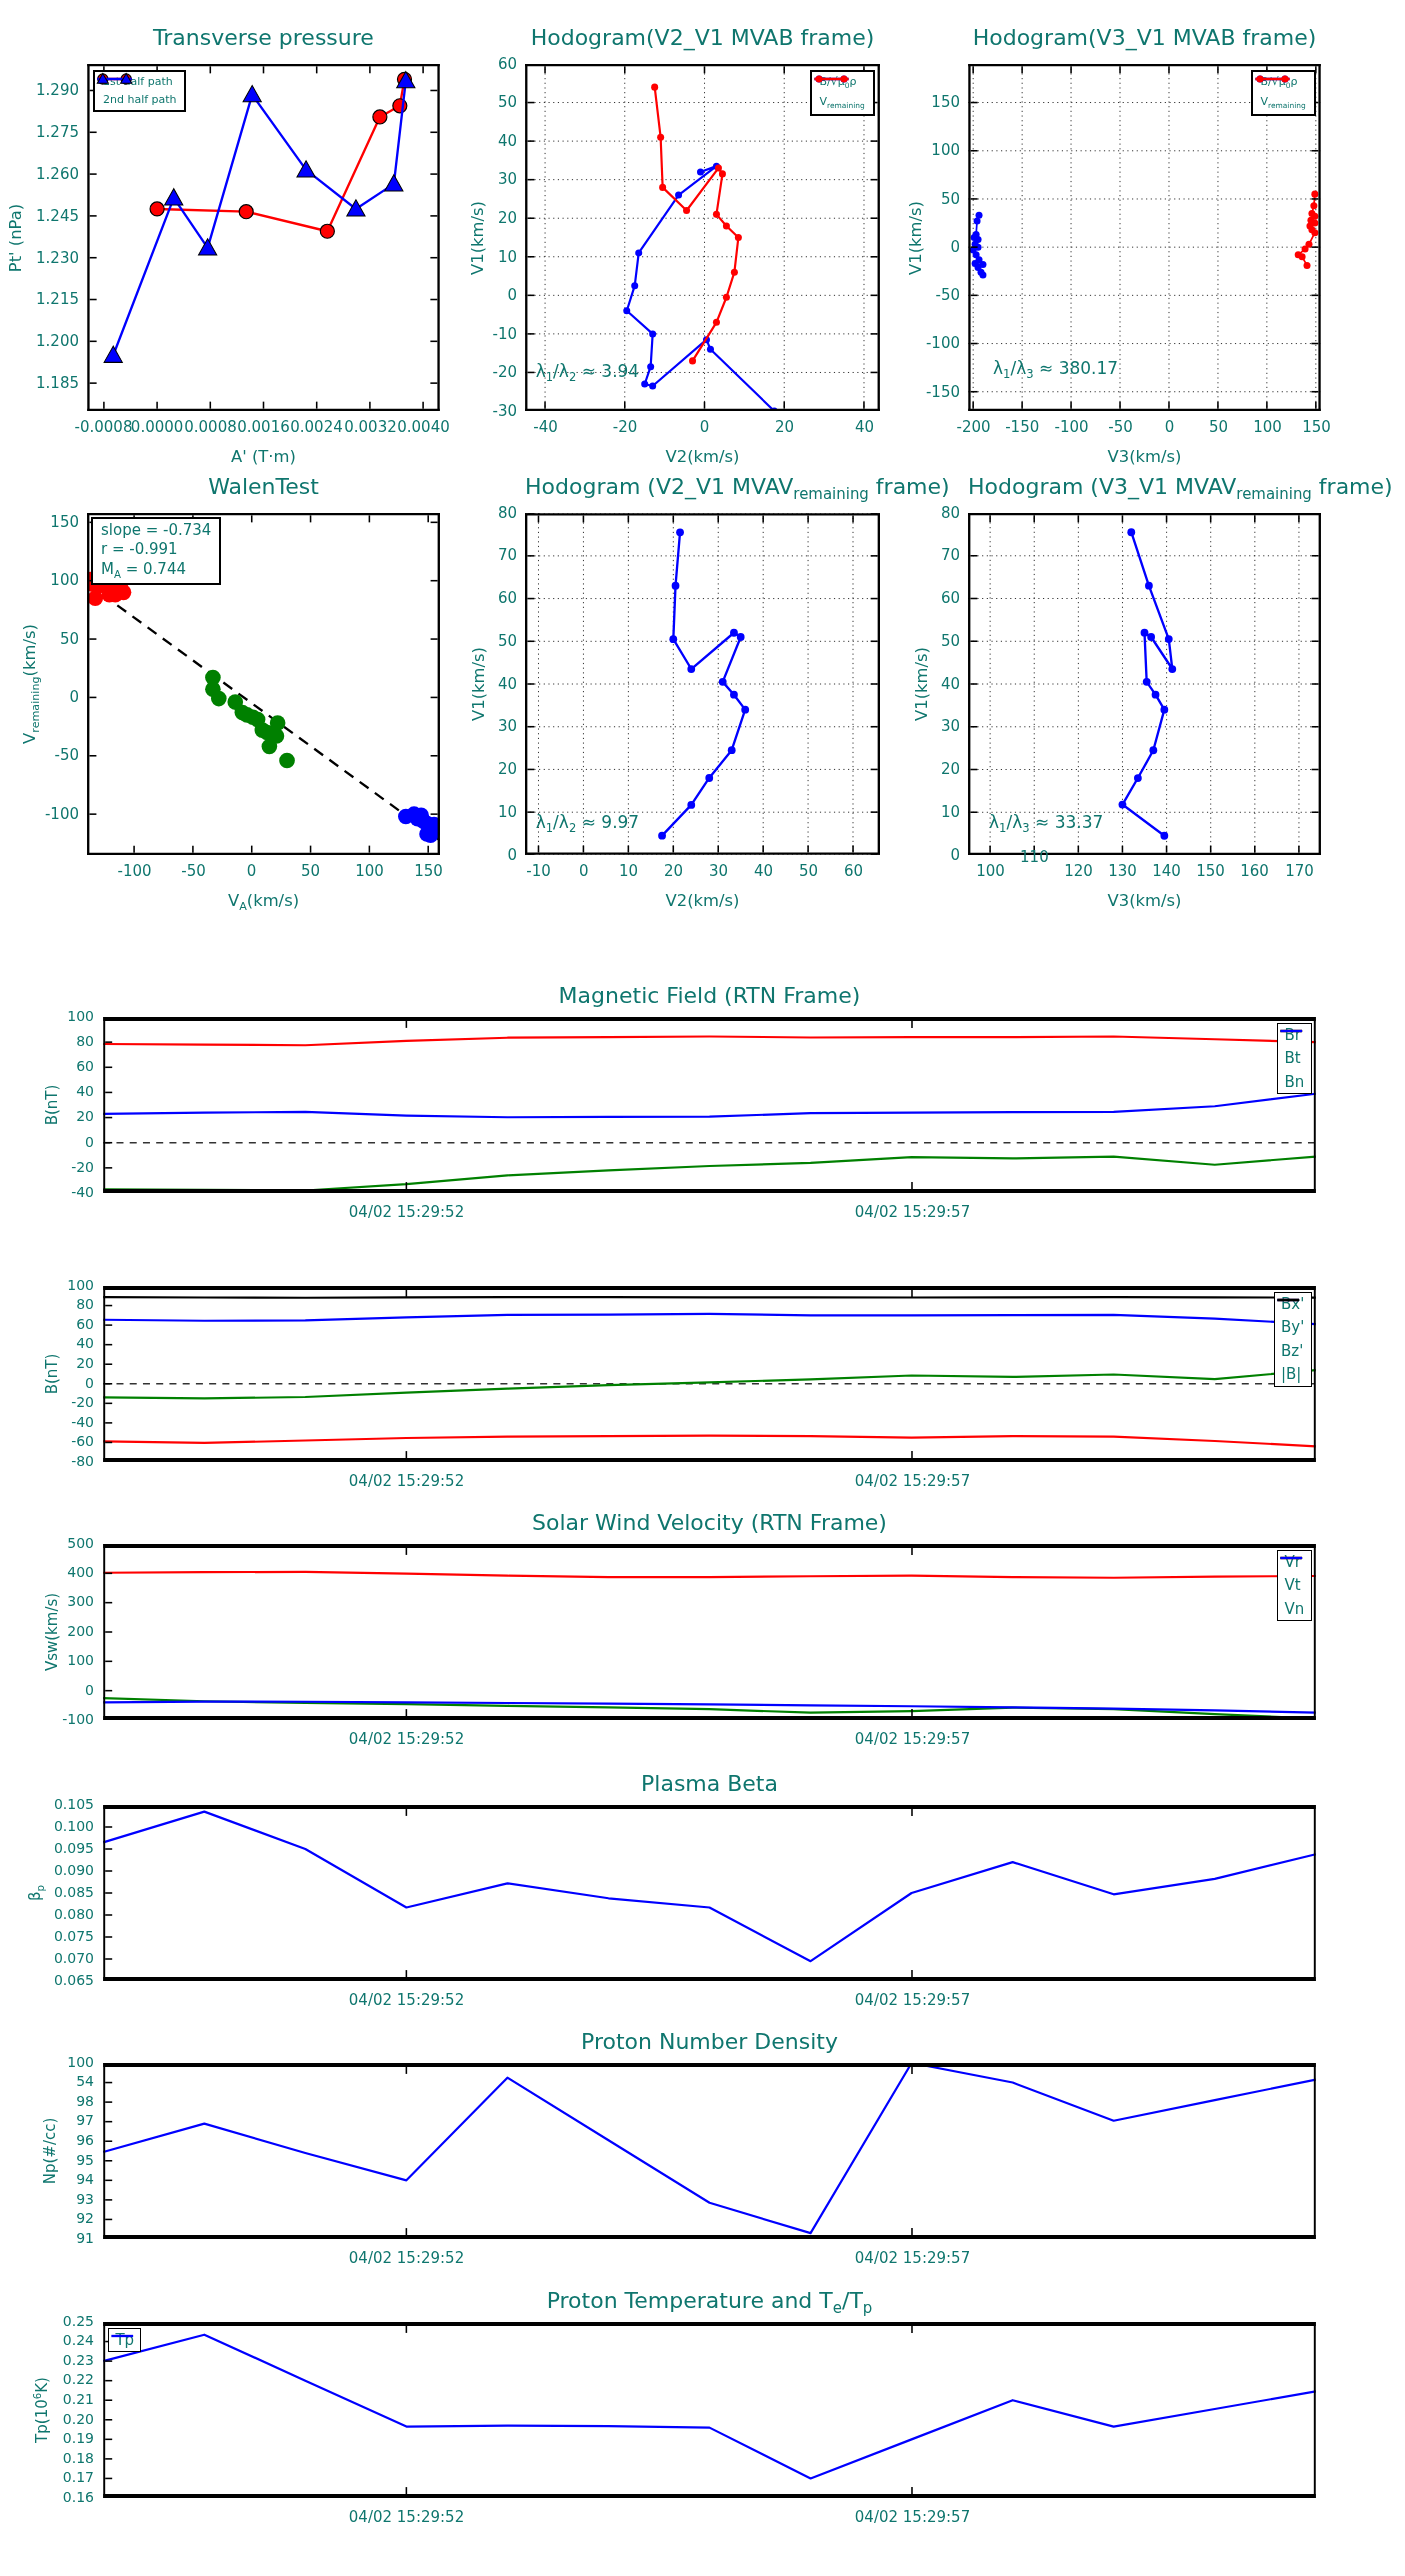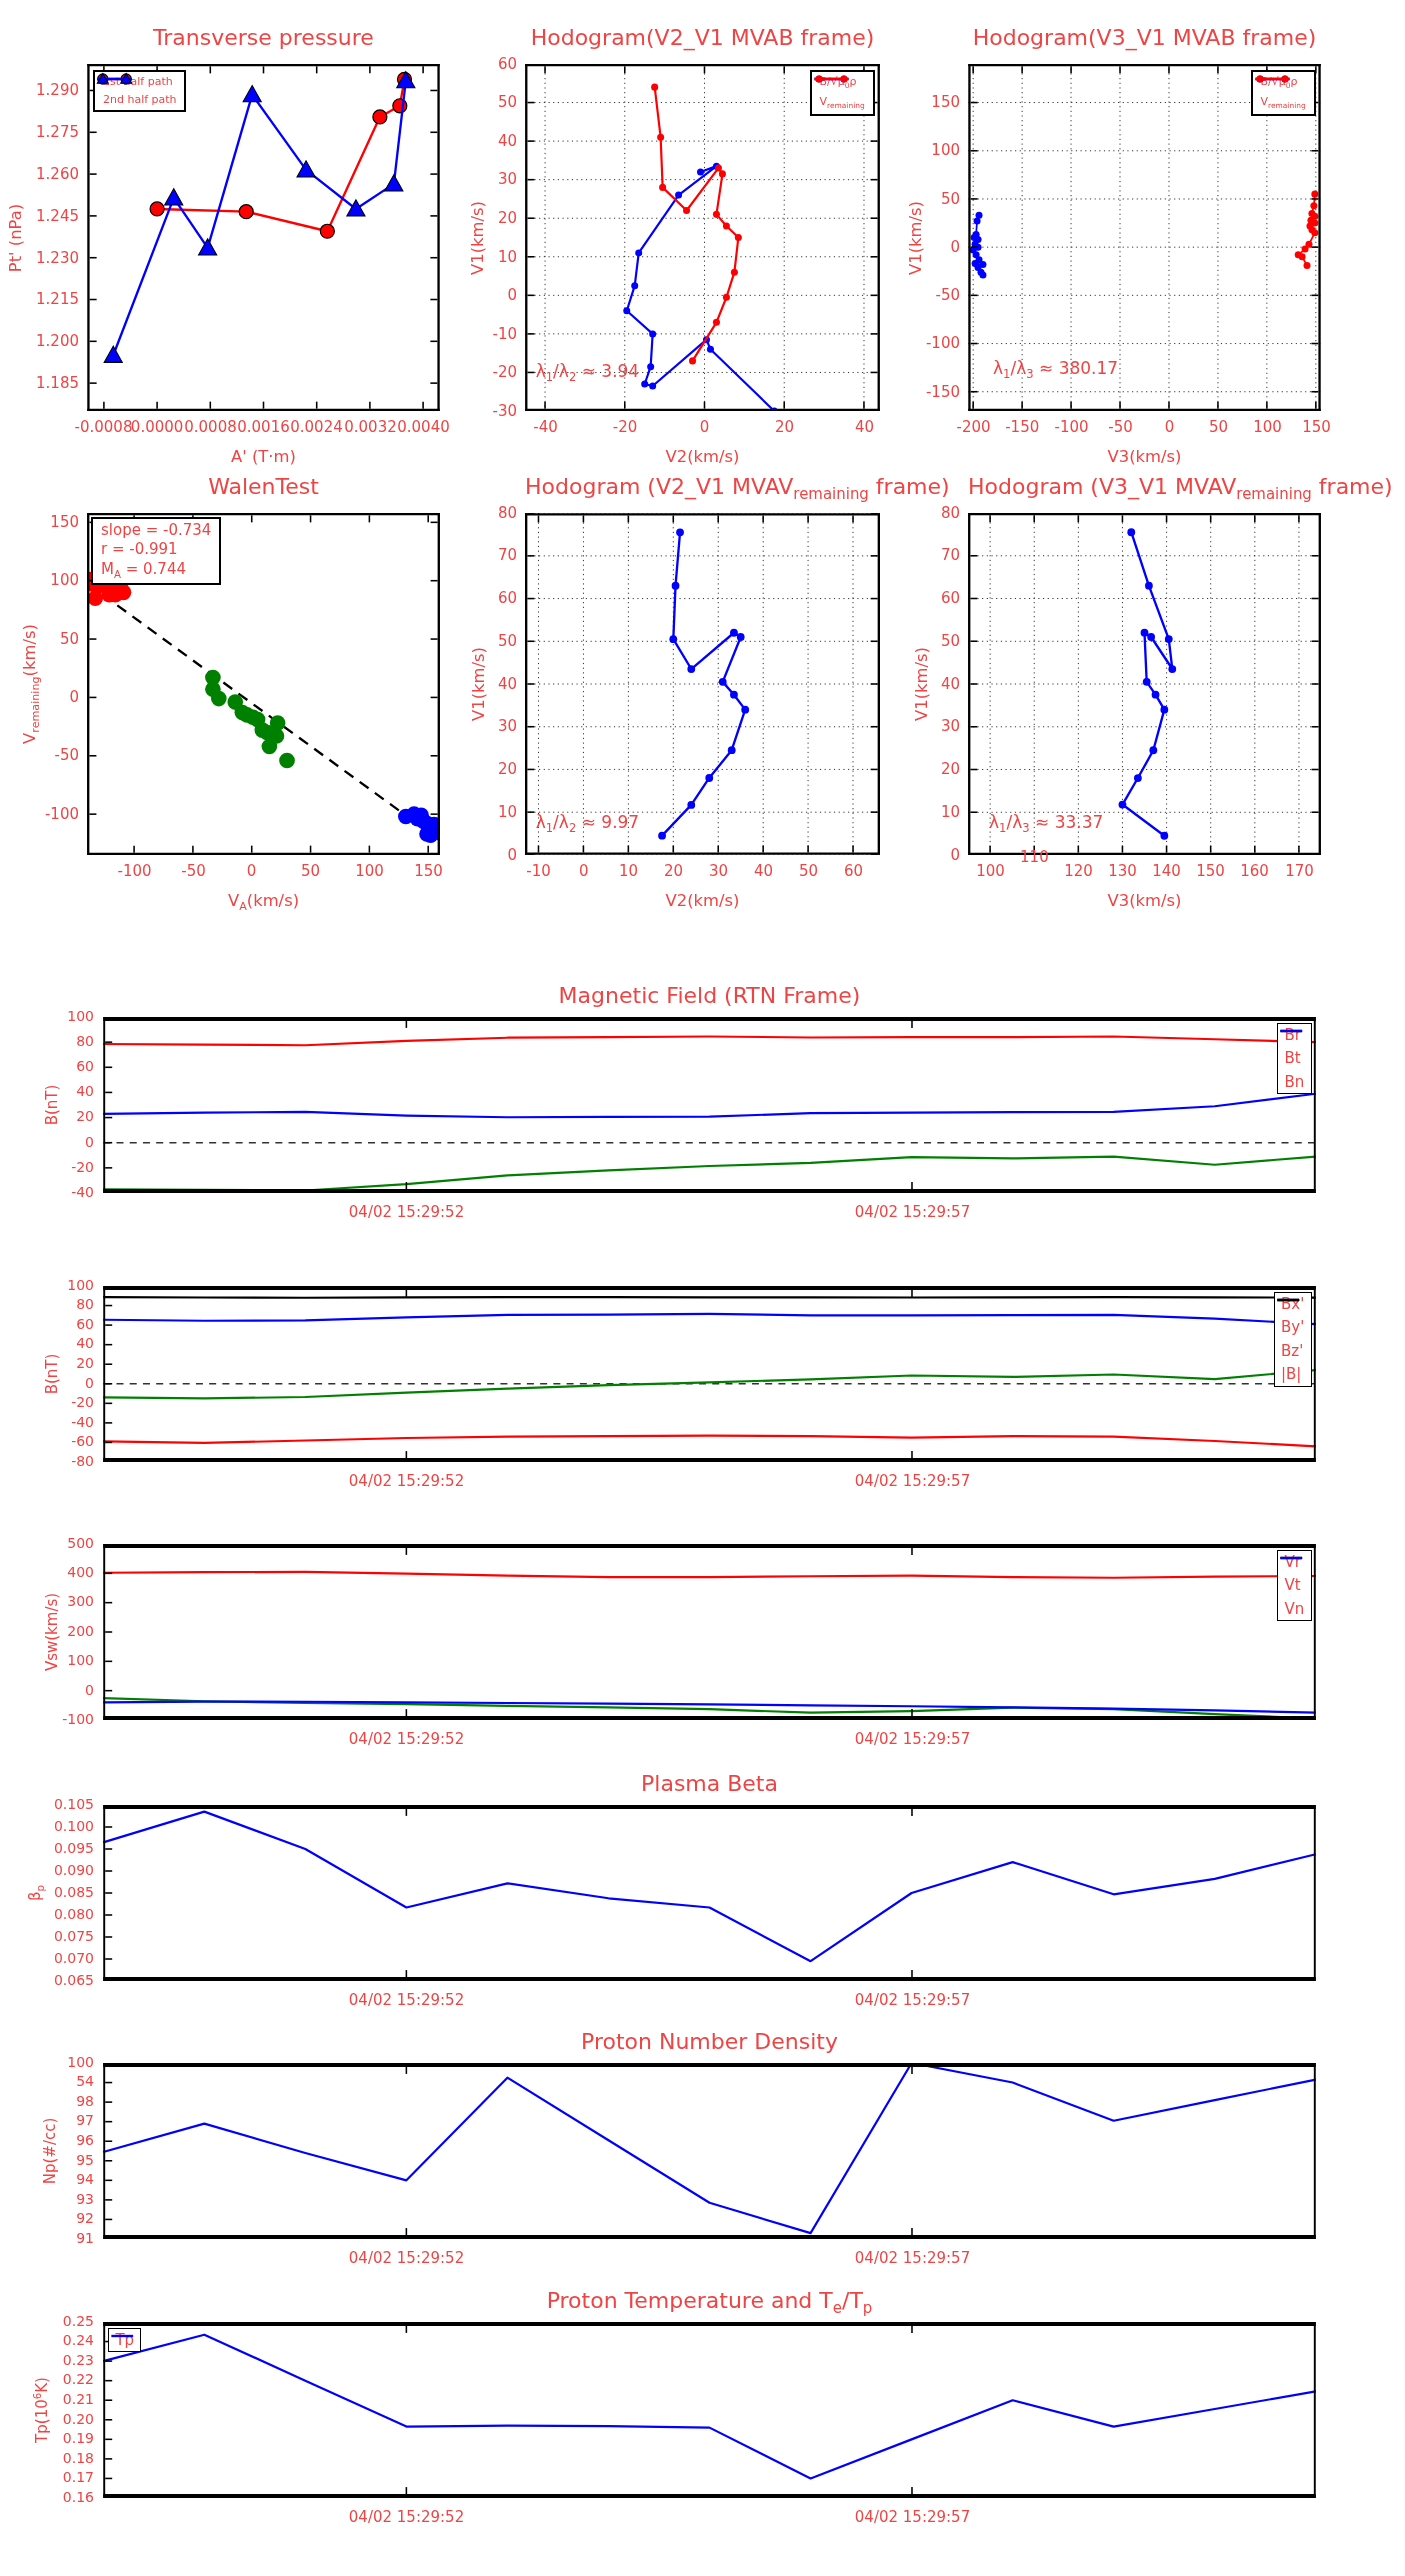--- a/index.html
+++ b/index.html
@@ -1,17 +1,17 @@
 <!DOCTYPE html>
 <html style="font-size:12.5px"><head>
 <meta charset="utf-8">
 <style>
   html,body{margin:0;padding:0;background:#ffffff;}
   #figure{position:relative;width:1405px;height:2576px;background:#ffffff;
-          font-family:"DejaVu Sans",sans-serif;color:#ef4444;}
+          font-family:"DejaVu Sans",sans-serif;color:#0f766e;}
   .panel{position:absolute;}
   .panel svg{position:absolute;left:0;top:0;overflow:hidden;display:block;}
   .ptitle{position:absolute;left:0;text-align:center;font-size:22px;white-space:nowrap;}
   .xtlab{position:absolute;text-align:center;font-size:15px;}
   .ytlab{position:absolute;text-align:right;font-size:15px;}
   .ts .xtlab{font-size:15px;}
   .ts .ytlab{font-size:14px;}
   .ylab{position:absolute;white-space:nowrap;transform:translate(-50%,-50%) rotate(-90deg);
         font-size:16.4px;text-align:center;}
   .xlab{position:absolute;left:0;text-align:center;font-size:16.4px;}
@@ -758,20 +758,21 @@
         </div>
         <div class="lgrow">
           <svg width="26.5" height="14" viewBox="0 0 34 18">
             <line x1="3" y1="9" x2="31" y2="9" stroke="#000000" stroke-width="3"></line>
           </svg>
           <div class="lglab">|B|</div>
         </div>
       </div>
     </div>
     <div class="panel ts" style="left: 102px; top: 1544px; width: 1215px; height: 176px;">
+      <div class="ptitle" style="width: 1215px; top: -34px;">Solar Wind Velocity (RTN Frame)</div>
       <svg width="1215" height="176" viewBox="0 0 1557 226">
         <polyline points="0.0,36.9 129.8,36.2 259.5,35.8 389.3,38.0 519.0,40.7 648.8,42.6 778.5,42.6 908.3,41.4 1038.0,40.7 1167.8,42.6 1297.5,43.3 1427.3,41.8 1557.0,41.1" fill="none" stroke="#ff0000" stroke-width="2.8" stroke-dasharray="none" stroke-linejoin="round"></polyline>
         <polyline points="0.0,197.8 129.8,201.9 259.5,204.2 389.3,205.7 519.0,207.9 648.8,209.8 778.5,212.1 908.3,216.6 1038.0,214.7 1167.8,210.2 1297.5,212.1 1427.3,218.5 1557.0,224.1" fill="none" stroke="#008000" stroke-width="2.8" stroke-dasharray="none" stroke-linejoin="round"></polyline>
         <polyline points="0.0,203.4 129.8,202.3 259.5,202.6 389.3,203.4 519.0,204.2 648.8,204.9 778.5,206.0 908.3,207.2 1038.0,208.3 1167.8,209.8 1297.5,211.3 1427.3,213.6 1557.0,216.6" fill="none" stroke="#0000ff" stroke-width="2.8" stroke-dasharray="none" stroke-linejoin="round"></polyline>
         <line x1="0" y1="2.5" x2="1557" y2="2.5" stroke="#000" stroke-width="5"></line>
         <line x1="0" y1="223.5" x2="1557" y2="223.5" stroke="#000" stroke-width="5"></line>
         <line x1="1.25" y1="0" x2="1.25" y2="226" stroke="#000" stroke-width="2.5"></line>
         <line x1="1555.75" y1="0" x2="1555.75" y2="226" stroke="#000" stroke-width="2.5"></line>
         <line x1="389.25" y1="221" x2="389.25" y2="212" stroke="#000" stroke-width="2"></line>
         <line x1="389.25" y1="5" x2="389.25" y2="14" stroke="#000" stroke-width="2"></line>

